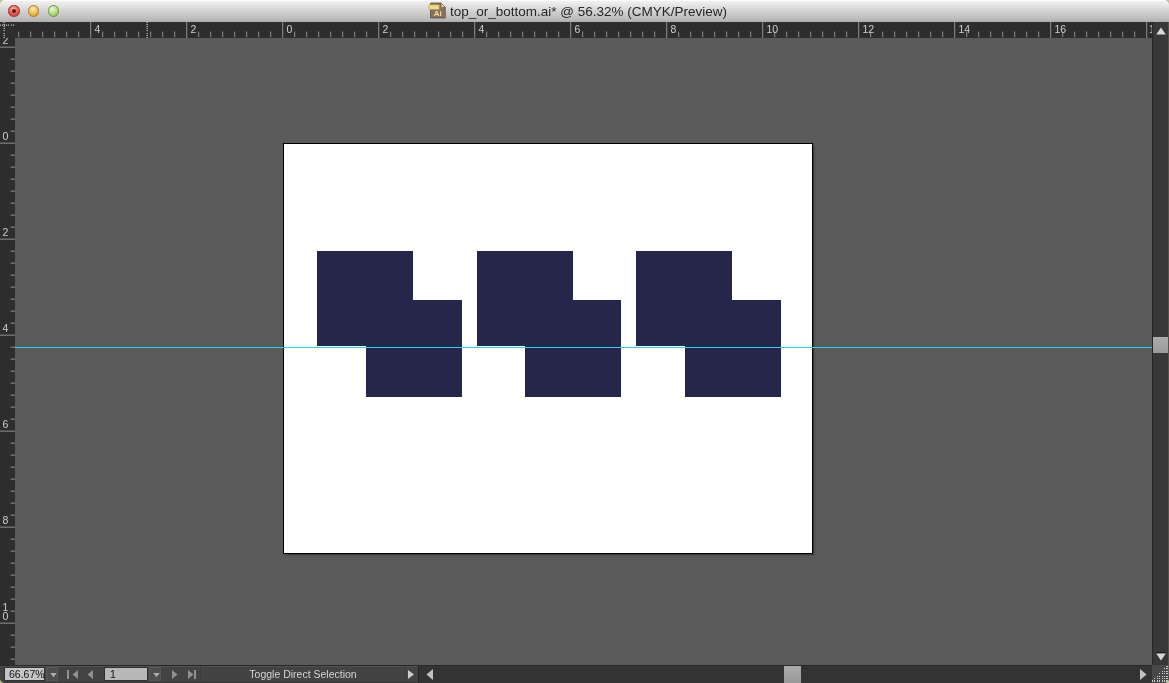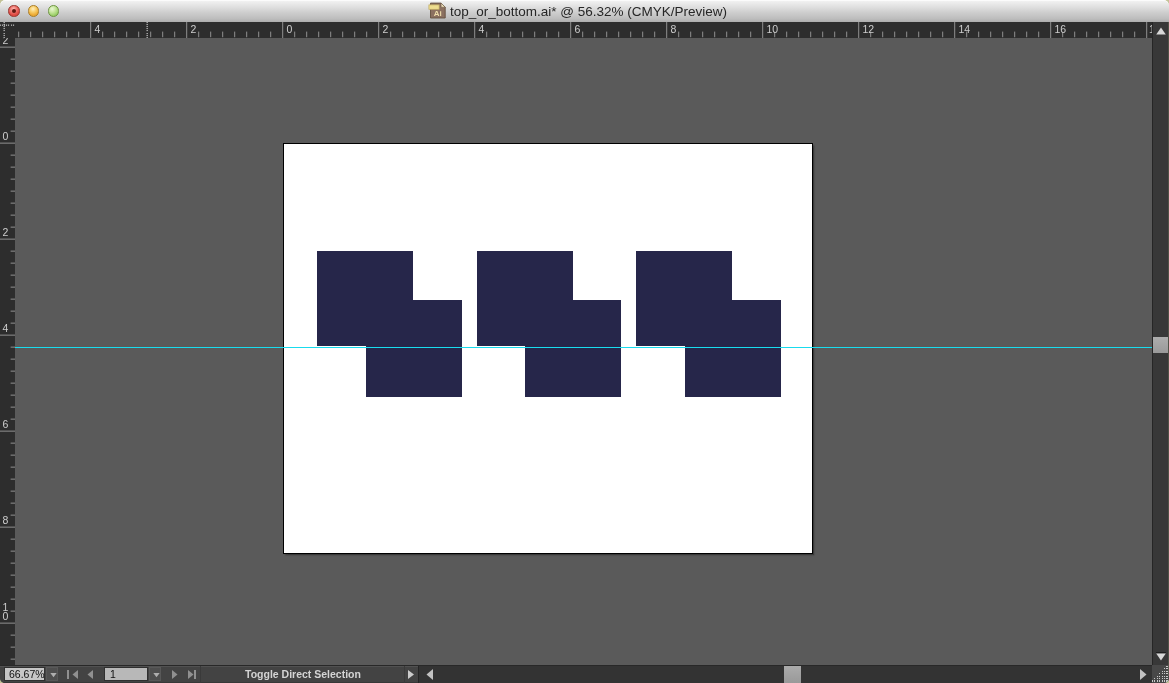--- a/index.html
+++ b/index.html
@@ -247,21 +247,21 @@
       <polygon points="1.3,2 7.7,2 4.5,6.3" fill="#aeaeae"></polygon>
     </svg>
     <svg width="10" height="10" style="position:absolute;left:170px;top:669.5px">
       <polygon points="2,0 2,9 7.5,4.5" fill="#909090"></polygon>
     </svg>
     <svg width="10" height="10" style="position:absolute;left:185.5px;top:669.5px">
       <polygon points="2,0 2,9 7.5,4.5" fill="#909090"></polygon>
     </svg>
     <div style="position:absolute;left:194.2px;top:669.5px;width:1.6px;height:9px;background:#909090"></div>
     <div style="position:absolute;left:200px;top:666px;width:1px;height:17px;background:#3a3a3a"></div>
-    <div style="position:absolute;left:200px;top:665px;width:206px;height:18px;font-size:10.5px;font-weight:bold;color:#d4d4d4;text-align:center;line-height:18px">Toggle Direct Selection</div>
+    <div style="position:absolute;left:200px;top:665px;width:206px;height:18px;font-size:10.5px;font-weight:normal;color:#d4d4d4;text-align:center;line-height:18px">Toggle Direct Selection</div>
     <div style="position:absolute;left:404px;top:666px;width:1px;height:17px;background:#3a3a3a"></div>
     <svg width="10" height="11" style="position:absolute;left:406px;top:669px">
       <polygon points="2,1 2,10 8,5.5" fill="#cccccc"></polygon>
     </svg>
     <div style="position:absolute;left:418px;top:666px;width:1px;height:17px;background:#252525"></div>
     <div style="position:absolute;left:419px;top:666px;width:733px;height:17px;background:#333333"></div>
     <svg width="10" height="12" style="position:absolute;left:425px;top:668.5px">
       <polygon points="8,0 8,11 1.5,5.5" fill="#c2c2c2"></polygon>
     </svg>
     <svg width="10" height="12" style="position:absolute;left:1138px;top:668.5px">

